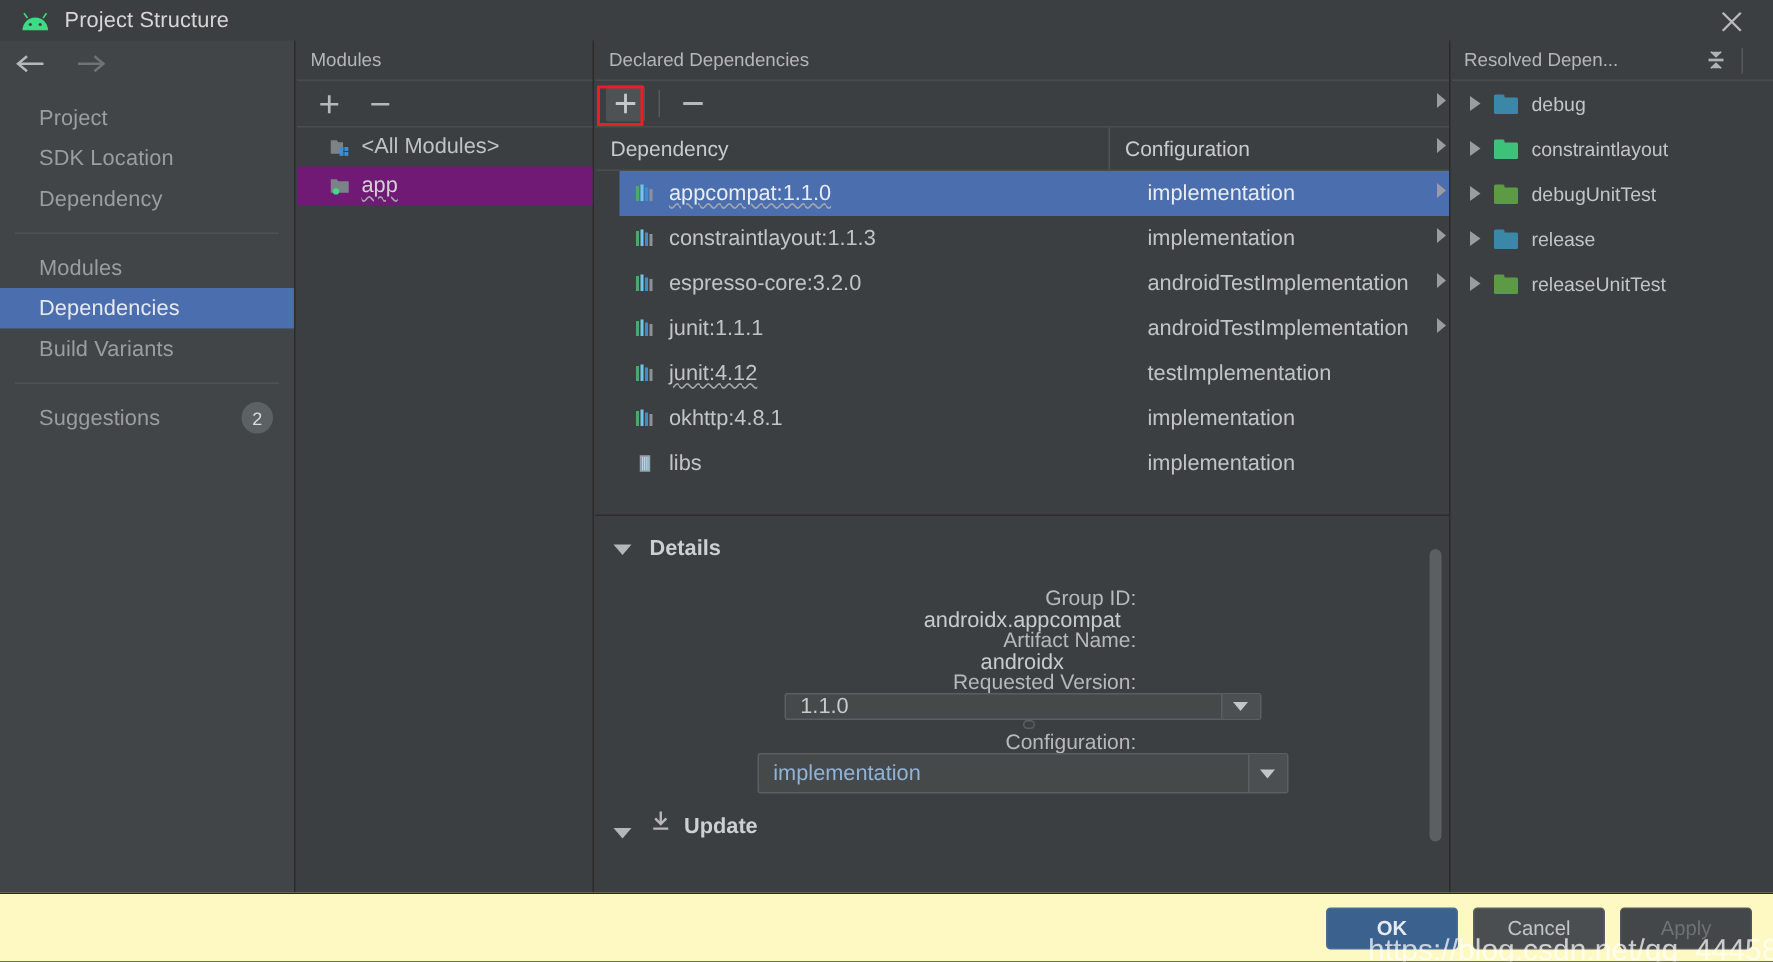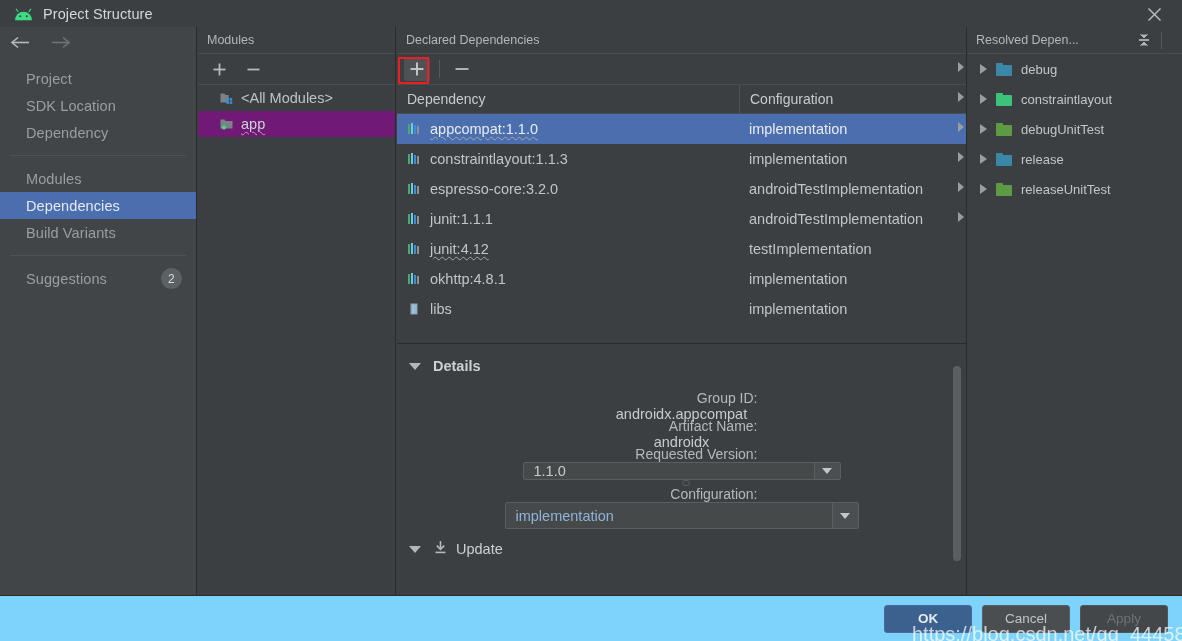--- a/index.html
+++ b/index.html
@@ -116,20 +116,21 @@
   .col-head {
     height: 29px; display: flex; align-items: center;
     border-bottom: 1px solid #4a4d4f;
     font-size: 14px; color: #c8cbce;
   }
   .col-dep { width: 342px; padding-left: 10px; }
   .col-cfg { flex: 1; padding-left: 10px; border-left: 1px solid #4f5355; height: 100%; display:flex; align-items:center; }
   .dep-row {
     height: 30px; display: flex; align-items: center; font-size: 14.5px; color: #c2c5c8;
     cursor: pointer;
+    margin-left: 16px;
   }
   .dep-row.selected { background: #4b6eaf; color: #e9ecf1; }
   .dep-name { width: 342px; display: flex; align-items: center; gap: 9px; padding-left: 10px; }
   .dep-cfg { flex: 1; padding-left: 10px; }
   .lib-icon { width: 14px; height: 14px; display:block; flex: none; }
 
   .table-scroll-col {
     position: absolute; right: 0; top: 31px; width: 14px; bottom: 0;
   }
   .scroll-arrow {
@@ -190,21 +191,21 @@
     height: 30px; display: flex; align-items: center; gap: 9px; padding-left: 12px;
     font-size: 13px; color: #c2c5c8; cursor: pointer;
   }
   .folder { width: 16px; height: 13px; position: relative; flex: none; }
   .folder .tab { position:absolute; left:0; top:0; width:7px; height:3px; border-radius:1px 1px 0 0; }
   .folder .body { position:absolute; left:0; top:2.5px; width:16px; height:10.5px; border-radius:1px; }
 
   
   .bottombar {
     position: absolute; left: 0; right: 0; bottom: 0; height: 46px;
-    background: #7dd3fc; border-top: 1px solid #2b2b2b;
+    background: #fef9c3; border-top: 1px solid #2b2b2b;
     display: flex; align-items: center; justify-content: flex-end; padding-right: 14px; gap: 10px;
   }
   .btn {
     height: 28px; min-width: 88px; border-radius: 3px;
     display: flex; align-items: center; justify-content: center;
     font-size: 13.5px; cursor: pointer;
   }
   .btn.primary { background: #3b618f; color: #e7eaee; border: 1px solid #4b6c99; font-weight: bold; }
   .btn.normal { background: #4a4e50; color: #c2c5c8; border: 1px solid #5b5f61; }
   .btn.disabled { background: #43474a; color: #6e7274; border: 1px solid #525658; }
@@ -508,21 +509,21 @@
           <span class="det-label">Configuration:</span>
           <span class="combo" style="width:354px">
             <span class="ctext" style="color:#8fb3d9">implementation</span>
             <span class="carrow">
                 <i></i>
               </span>
           </span>
         </div>
       </div>
 
-      <div class="det-head" style="margin-top:10px; font-weight:normal;">
+      <div class="det-head" style="margin-top:10px; font-weight:bold;align-items:flex-end;">
         <span class="tri-down"></span>
         <span>
           <svg width="15" height="15" viewBox="0 0 15 15">
             <line x1="7.5" y1="1" x2="7.5" y2="9" stroke="#b6b9bc" stroke-width="1.6"></line>
             <polyline points="3.8,5.6 7.5,9.4 11.2,5.6" fill="none" stroke="#b6b9bc" stroke-width="1.6"></polyline>
             <line x1="2.5" y1="12.4" x2="12.5" y2="12.4" stroke="#b6b9bc" stroke-width="1.6"></line>
           </svg>
         </span>
         <span style="margin-left:-4px">Update</span>
       </div>

